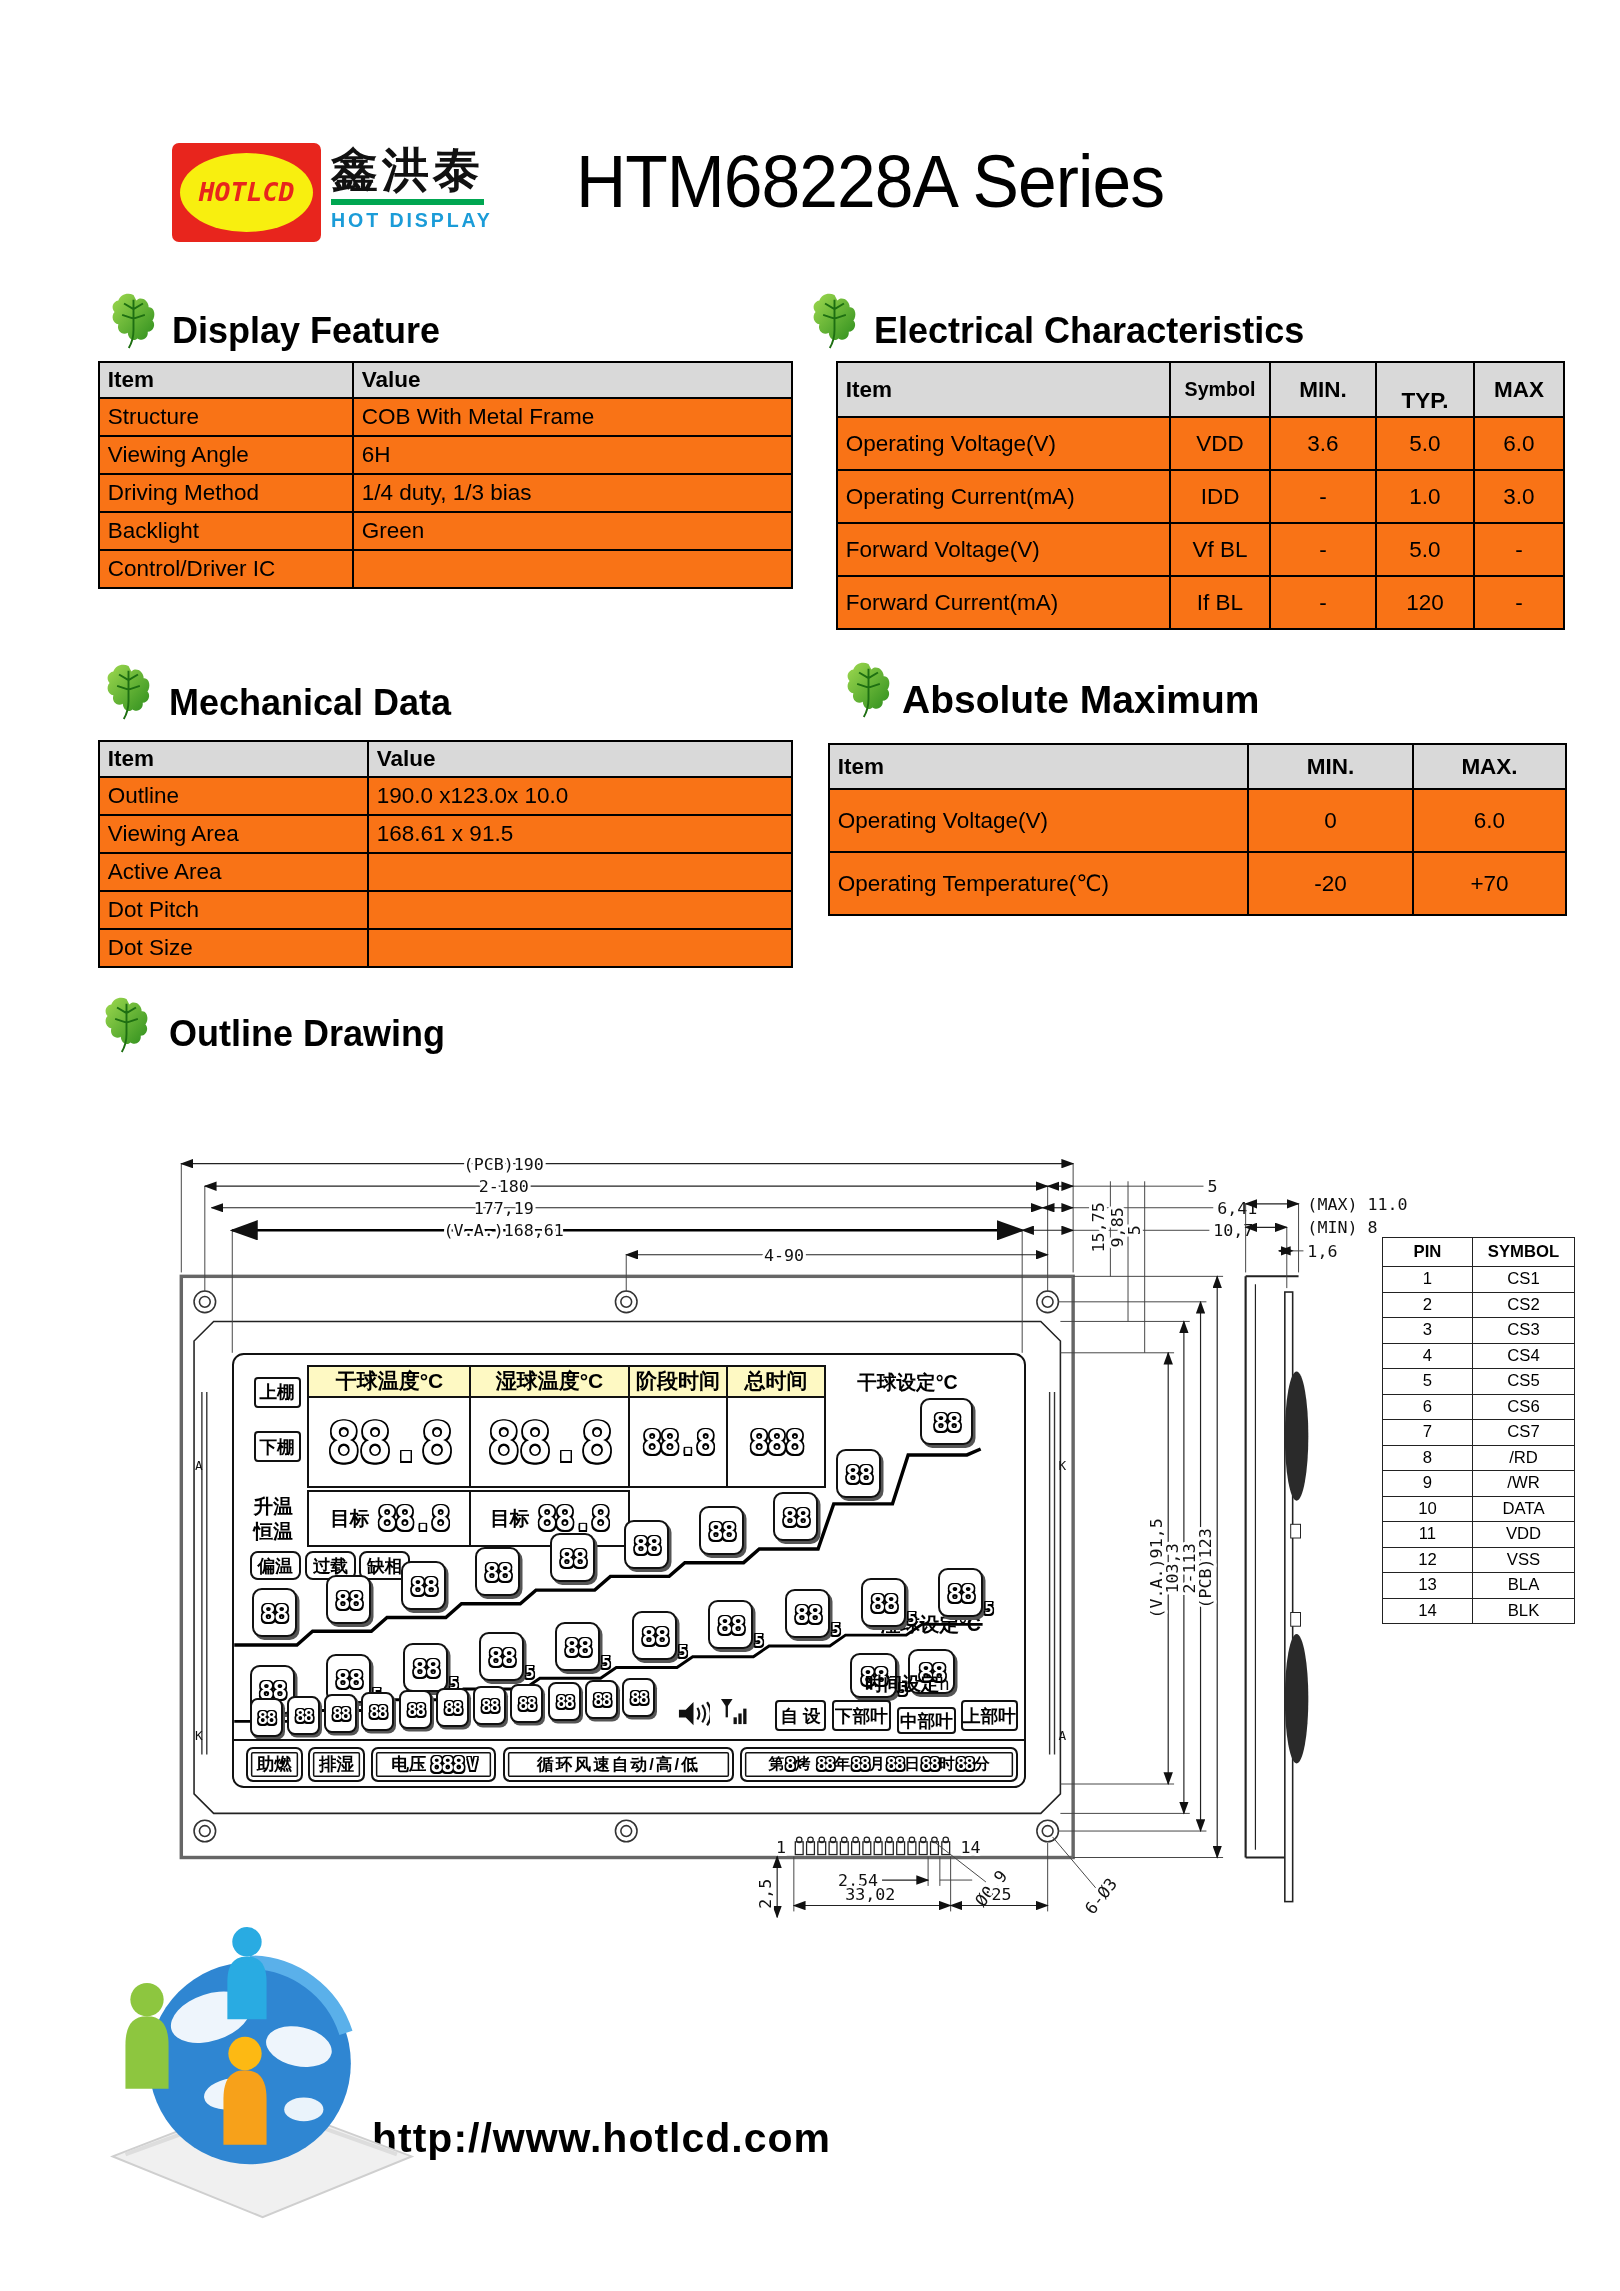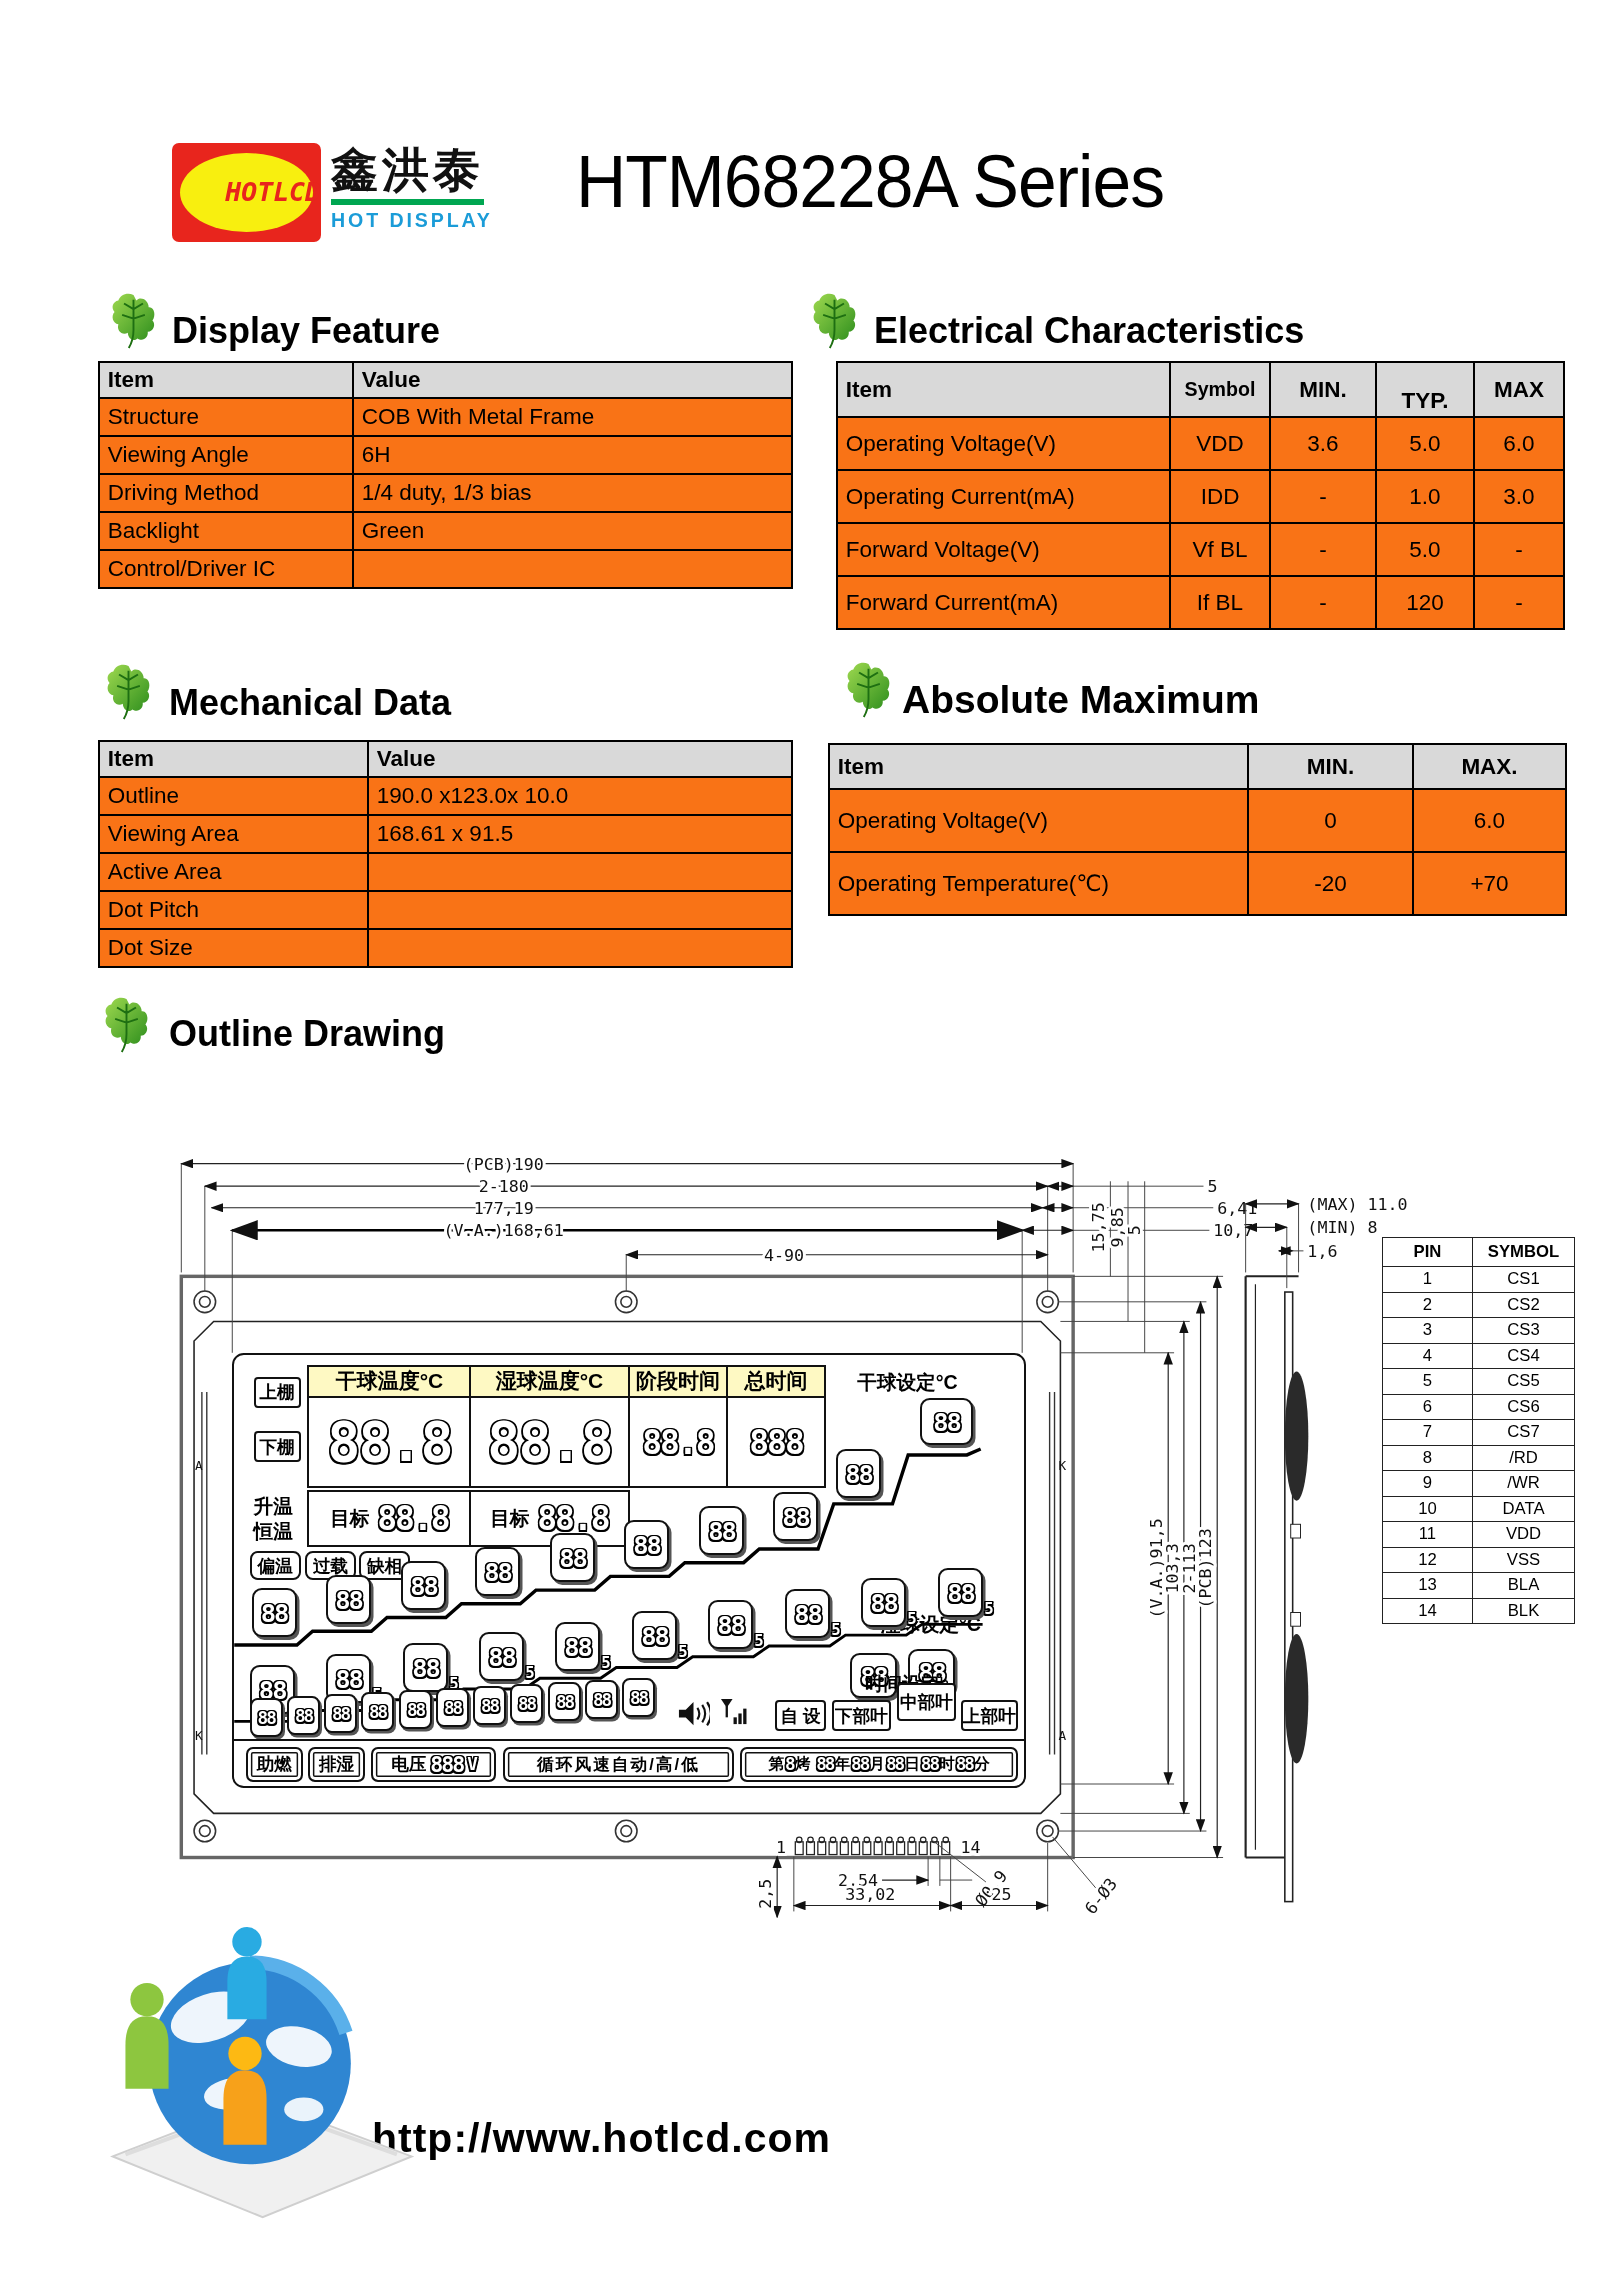--- a/index.html
+++ b/index.html
@@ -4,21 +4,21 @@
 <style>
   html,body{margin:0;padding:0;background:#fff}
   #page{position:relative;width:1620px;height:2292px;background:#fff;overflow:hidden;
         font-family:"Liberation Sans","DejaVu Sans",sans-serif;color:#000}
   .abs{position:absolute}
   svg text{font-family:"DejaVu Sans Mono","Liberation Mono",monospace}
 
   
   #logo-box{left:172px;top:143px;width:149px;height:99px;background:#e8251d;border-radius:6.9px}
   #logo-ellipse{left:7.8px;top:9.8px;width:133px;height:79px;background:#f8ef0f;border-radius:50%}
-  #logo-mark{left:0;top:33px;width:149px;text-align:right;font-family:"DejaVu Sans Mono",monospace;
+  #logo-mark{left:0;top:33px;width:149px;text-align:center;font-family:"DejaVu Sans Mono",monospace;
              font-style:italic;font-weight:bold;font-size:26.5px;color:#e8251d;letter-spacing:0px}
   #logo-cn{left:331px;top:139px;font-size:47px;font-weight:bold;letter-spacing:3.9px;color:#111}
   #logo-bar{left:331px;top:199px;width:153px;height:5.9px;background:#00a651}
   #logo-sub{left:331px;top:209px;font-size:19.6px;font-weight:bold;color:#1b9cd8;letter-spacing:2.9px}
   #title{left:576px;top:139px;font-size:74px;font-weight:400;letter-spacing:-1px;transform:scaleX(.94);transform-origin:left}
 
   
   .sec{font-weight:bold;font-size:36px}
   .leaf{position:absolute;width:47px;height:57px}
 
@@ -717,21 +717,21 @@
     <svg class="abs" style="left:486px;top:343px" width="29" height="29" viewBox="0 0 30 30">
       <path d="M1,1 h12 l-6,9 Z" fill="#111"></path>
         <line x1="7" y1="8" x2="7" y2="20" stroke="#111" stroke-width="2.4"></line>
       <rect x="14" y="20" width="3.4" height="7" fill="#111"></rect>
         <rect x="19" y="16" width="3.4" height="11" fill="#111"></rect>
         <rect x="24" y="11" width="3.4" height="16" fill="#111"></rect>
     </svg>
 
     <div class="abs lbtn" style="left:541px;top:345px;width:51px;height:31px;font-size:17.6px">自 设</div>
     <div class="abs lbtn" style="left:598px;top:345px;width:59px;height:31px;font-size:17.6px">下部叶</div>
-    <div class="abs lbtn" style="left:663px;top:328px;width:59px;height:38px;font-size:17.6px">中部叶</div>
+    <div class="abs lbtn" style="left:663px;top:352px;width:59px;height:27px;font-size:17.6px">中部叶</div>
     <div class="abs lbtn" style="left:727px;top:345px;width:57px;height:31px;font-size:17.6px">上部叶</div>
 
     <div class="abs" id="strip">
       <div class="sbadge" style="left:11.8px;top:5.9px;width:57px;height:35px">
           <span>助燃</span>
         </div>
       <div class="sbadge" style="left:74px;top:5.9px;width:57px;height:35px">
           <span>排湿</span>
         </div>
       <div class="sbadge" style="left:137px;top:5.9px;width:125px;height:35px">

